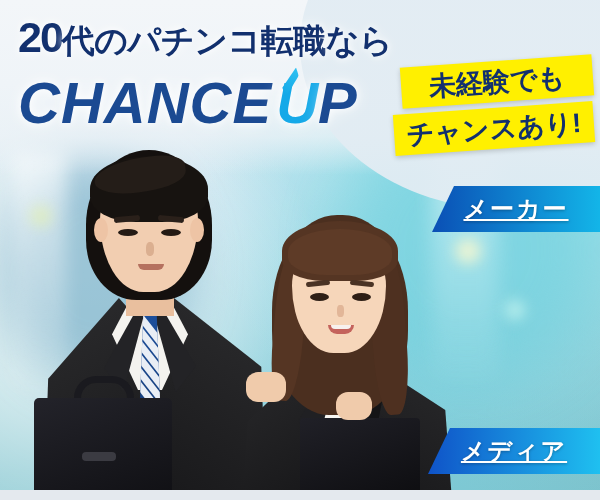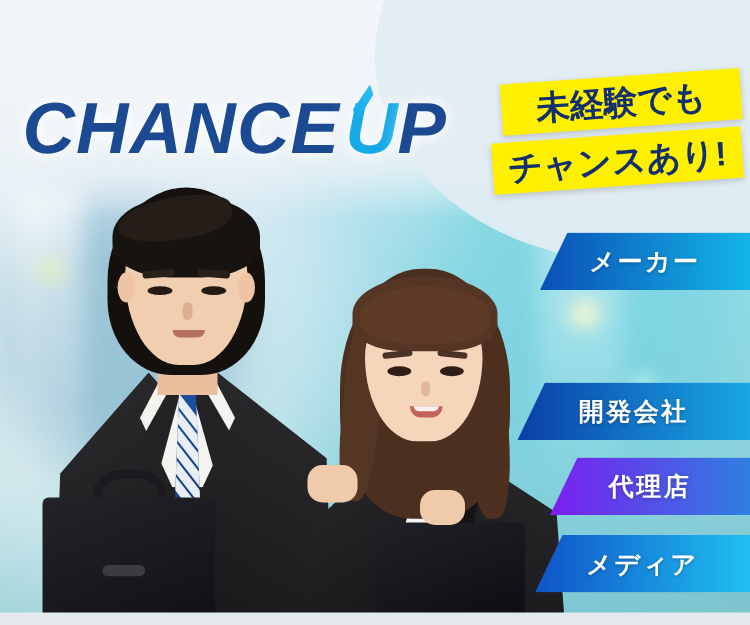--- a/index.html
+++ b/index.html
@@ -164,23 +164,24 @@
   .bag-l-clasp{position:absolute;left:82px;top:452px;width:34px;height:9px;border-radius:4px;background:#3b3b42;}
   .bag-r{position:absolute;left:300px;top:418px;width:120px;height:82px;background:linear-gradient(160deg,#202027,#0d0d10);border-radius:4px;}
   .hand-l{position:absolute;left:246px;top:372px;width:40px;height:30px;border-radius:12px;background:#f0cbab;}
   .hand-r{position:absolute;left:336px;top:392px;width:36px;height:28px;border-radius:12px;background:#f0cbab;}
 
   
   .cat-btn{
     position:absolute;right:0;height:46px;
     display:flex;align-items:center;justify-content:center;
     clip-path:polygon(22px 0,100% 0,100% 100%,0 100%);
-    color:#ffffff;font-size:20px;font-weight:bold;letter-spacing:2px;
+    color:#ffffff;font-size:24px;font-weight:bold;letter-spacing:2px;
     white-space:nowrap;text-shadow:0 1px 3px rgba(0,0,0,.30);
     box-shadow:0 2px 6px rgba(0,0,0,.20);
+    text-decoration:underline;
   }
 
   
   .caption-band{
     position:absolute;left:0;bottom:10px;width:100%;height:34px;
     background:rgba(12,12,14,.72);
     display:flex;align-items:center;
   }
   .caption-text{
     color:#ffffff;font-size:18px;font-weight:bold;
@@ -258,32 +259,33 @@
     <div class="w-teeth"></div>
   </div>
 
   <div class="bag-l-handle"></div>
   <div class="bag-l"></div>
   <div class="bag-l-clasp"></div>
   <div class="bag-r"></div>
   <div class="hand-l"></div>
   <div class="hand-r"></div>
 
+  <div class="headline">
+    <span class="num">20</span><span class="sm">代のパチンコ転職</span><span class="sm">なら</span>
+  </div>
 
   <div class="logotype">
     <span class="chance">CHANCE</span>
     <span class="up-wrap">
       <span class="u">U</span><span class="p">P</span>
       <span class="up-arrow"></span>
     </span>
   </div>
 
   <div class="badge badge-1">未経験でも</div>
   <div class="badge badge-2">チャンスあり!</div>
 
   <div class="cat-btn" style="top: 186px; width: 168px; background: linear-gradient(90deg, rgb(10, 79, 181) 0%, rgb(19, 181, 232) 100%);">メーカー</div>
-  <div class="cat-btn" style="top: 306px; width: 186px; background: linear-gradient(90deg, rgb(11, 63, 168) 0%, rgb(24, 168, 228) 100%);">開発会社</div>
-  <div class="cat-btn" style="top: 366px; width: 160px; background: linear-gradient(90deg, rgb(122, 31, 240) 0%, rgb(47, 127, 224) 100%);">代理店</div>
   <div class="cat-btn" style="top: 428px; width: 172px; background: linear-gradient(90deg, rgb(15, 83, 200) 0%, rgb(31, 192, 240) 100%);">メディア</div>
 
   <div class="bottom-strip"></div>
 
 </div>
 
 </body></html>

